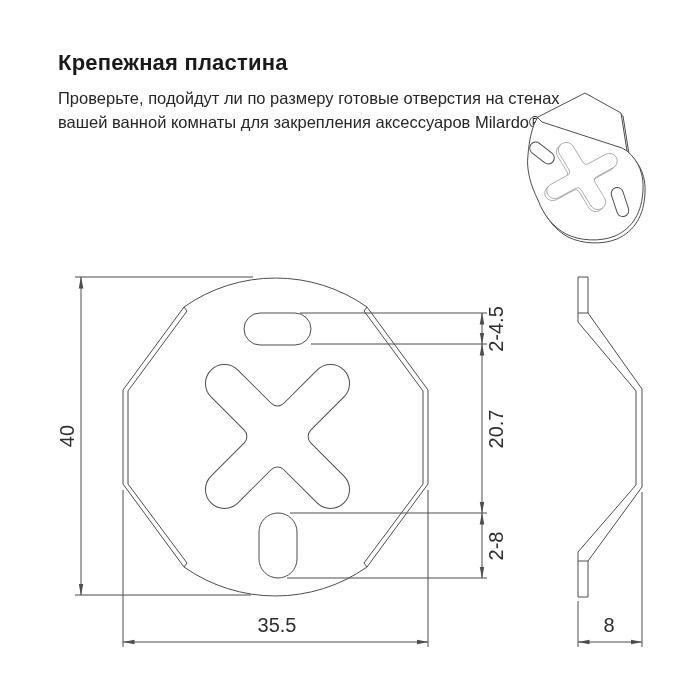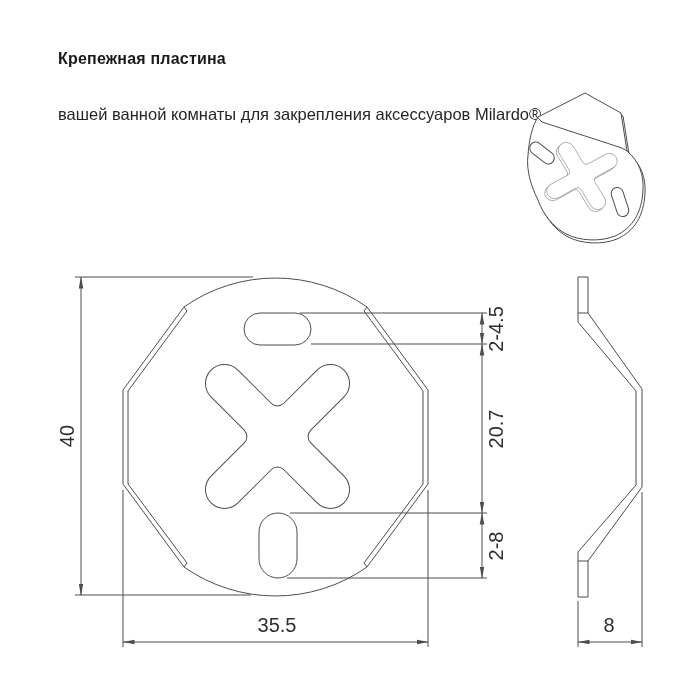--- a/index.html
+++ b/index.html
@@ -2,35 +2,35 @@
 <html><head>
 <meta charset="utf-8">
 <style>
   html,body{margin:0;padding:0;}
   body{
     width:700px;height:700px;position:relative;background:#ffffff;
     font-family:"Liberation Sans",sans-serif;overflow:hidden;
   }
   .header{position:absolute;left:58px;top:50px;width:560px;}
   .title{
-    font-size:16px;font-weight:700;color:#1a1a1a;margin:0 0 10px 0;
+    font-size:22px;font-weight:700;color:#1a1a1a;margin:0 0 10px 0;
     letter-spacing:.2px;
   }
   .subtitle{font-size:16.5px;color:#262626;margin:0;line-height:24px;}
   svg.drawing{position:absolute;left:0;top:0;}
   .ln{stroke:#4d4d4d;stroke-width:1;fill:none;stroke-linecap:butt;}
   .fw{fill:#ffffff;}
   .dimtxt{font-family:"Liberation Sans",sans-serif;font-size:20px;fill:#2e2e2e;}
 </style>
 </head>
 <body>
 
 <div class="header">
   <h1 class="title">Крепежная пластина</h1>
-  <p class="subtitle"><br>
+  <p class="subtitle"><span>Проверьте, подойдут ли по размеру готовые отверстия на стенах</span><br>
   <span>вашей ванной комнаты для закрепления аксессуаров Milardo®</span></p>
 </div>
 
 <svg class="drawing" width="700" height="700" viewBox="0 0 700 700">
   <defs>
 
     <path id="xpath" d="M -19,-75 A 19 19 0 0 1 19,-75 L 19,-28 A 9 9 0 0 0 28,-19
          L 75,-19 A 19 19 0 0 1 75,19 L 28,19 A 9 9 0 0 0 19,28
          L 19,75 A 19 19 0 0 1 -19,75 L -19,28 A 9 9 0 0 0 -28,19
          L -75,19 A 19 19 0 0 1 -75,-19 L -28,-19 A 9 9 0 0 0 -19,-28 Z"></path>

